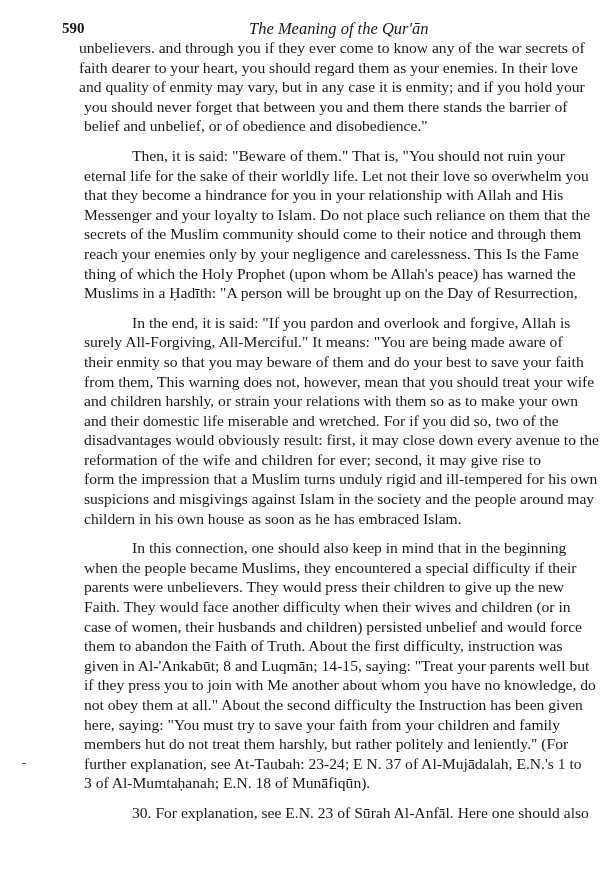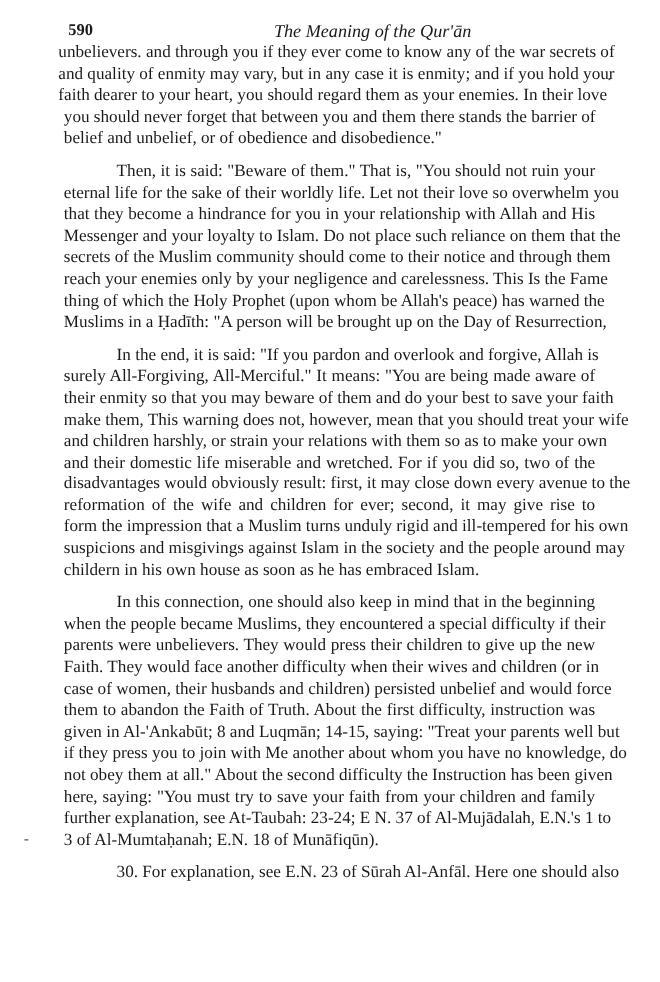--- a/index.html
+++ b/index.html
@@ -7,43 +7,43 @@
     width: 600px; height: 893px; background: #ffffff; overflow: hidden;
     position: relative;
     font-family: "Liberation Serif", "DejaVu Serif", serif;
     color: #1a1a1a;
   }
   .page { position: absolute; left: 0; top: 0; width: 478px; height: 893px; }
   .header { position: absolute; top: 18px; left: 0; width: 600px; height: 24px; }
   .page-num { position: absolute; left: 62px; top: 2px; font-weight: bold; font-size: 15px; }
   .running-title { position: absolute; left: 249px; top: 1px; font-style: italic; font-size: 16.5px; }
   .body { position: absolute; left: 53px; top: 38px; width: 488px; font-size: 15.6px; line-height: 19.6px; }
-  .line { display: block; white-space: nowrap; text-align: justify; text-align-last: justify; height: 19.6px; overflow: visible; }
+  .line { display: block; white-space: nowrap; text-align: justify; text-align-last: justify; height: 19.6px; overflow: visible; margin-left: 26px; }
   .line.last { text-align-last: left; font-family: Liberation Serif, serif; }
   .line.indent { padding-left: 53px; }
   .line.off { padding-left: 5px; }
   .gap { height: 10px; }
   .para { display: block; }
   .speck { position: absolute; width: 2px; height: 2px; background: #555; border-radius: 1px; }
 </style>
 </head>
 <body>
 
 <div class="page">
   <div class="header">
     <span class="page-num">590</span>
     <span class="running-title">The Meaning of the Qur'ān</span>
   </div>
 
   <div class="body">
 
     <div class="para">
       <span class="line">unbelievers.  and  through you if they ever come to know any of the war secrets of</span>
+      <span class="line">faith  dearer  to  your heart, you should regard them as your enemies. In their love</span>
       <span class="line">and   quality of enmity may vary, but in any case it is enmity; and if you hold your</span>
-      <span class="line">faith  dearer  to  your heart, you should regard them as your enemies. In their love</span>
       <span class="line off">you  should  never  forget  that  between  you  and them there stands the barrier of</span>
       <span class="line last off">belief and unbelief, or of obedience and disobedience."</span>
     </div>
     <div class="gap"></div>
 
     <div class="para">
       <span class="line indent">Then,  it  is  said:  "Beware of them." That is, "You should not ruin your</span>
       <span class="line off">eternal  life  for the sake of their worldly life. Let not their love so overwhelm you</span>
       <span class="line off">that  they  become  a  hindrance  for  you  in  your relationship with Allah and His</span>
       <span class="line off">Messenger  and  your loyalty to Islam. Do not place such reliance on them that the</span>
@@ -51,21 +51,21 @@
       <span class="line off">reach  your  enemies  only   by your negligence and carelessness. This Is the Fame</span>
       <span class="line off">thing  of  which  the  Holy  Prophet (upon whom be Allah's peace) has warned the</span>
       <span class="line off">Muslims  in  a  Ḥadīth:  "A person will be brought up on the Day of Resurrection,</span>
     </div>
     <div class="gap"></div>
 
     <div class="para">
       <span class="line indent">In  the  end,  it  is said: "If you pardon and overlook and forgive, Allah is</span>
       <span class="line off">surely  All-Forgiving,  All-Merciful."  It  means:  "You  are being made aware of</span>
       <span class="line off">their  enmity  so   that you may beware of them and do your best to save your faith</span>
-      <span class="line off">make  them, This warning does not, however, mean that you should treat your wife</span>
+      <span class="line off">from  them, This warning does not, however, mean that you should treat your wife</span>
       <span class="line off">and  children  harshly,  or   strain your relations with them so as to make your own</span>
       <span class="line off">and  their  domestic  life  miserable  and  wretched.  For   if you did so, two of the</span>
       <span class="line off">disadvantages  would obviously result: first, it may close down every avenue to the</span>
       <span class="line off">reformation   of  the  wife  and  children  for  ever;  second,  it  may  give  rise  to</span>
       <span class="line off">form  the impression that a Muslim turns unduly rigid and ill-tempered for his own</span>
       <span class="line off">suspicions  and  misgivings against Islam in the society and the people around may</span>
       <span class="line last off">childern in his own house as soon as he has embraced Islam.</span>
     </div>
     <div class="gap"></div>
 
@@ -73,20 +73,21 @@
       <span class="line indent">In  this  connection,  one  should  also  keep  in mind that in the beginning</span>
       <span class="line off">when  the  people  became  Muslims,  they encountered a special difficulty if their</span>
       <span class="line off">parents  were  unbelievers.  They  would  press  their  children to give up the new</span>
       <span class="line off">Faith.  They  would  face  another  difficulty  when their wives and children (or in</span>
       <span class="line off">case  of  women,  their  husbands and children) persisted unbelief and would force</span>
       <span class="line off">them  to  abandon  the  Faith  of  Truth.  About the first difficulty, instruction was</span>
       <span class="line off">given  in Al-'Ankabūt; 8 and Luqmān; 14-15, saying: "Treat your parents well but</span>
       <span class="line off">if  they press you to join with Me another about whom you have no knowledge, do</span>
       <span class="line off">not  obey  them   at all." About the second difficulty the Instruction has been given</span>
       <span class="line off">here,  saying:  "You  must  try  to  save  your  faith from your children and family</span>
+      <span class="line off">members  hut  do  not  treat  them  harshly, but rather politely and leniently." (For</span>
       <span class="line off">further  explanation, see At-Taubah: 23-24; E N. 37 of Al-Mujādalah, E.N.'s 1 to</span>
       <span class="line last off">3 of Al-Mumtaḥanah; E.N. 18 of Munāfiqūn).</span>
     </div>
     <div class="gap"></div>
 
     <div class="para">
       <span class="line indent">30. For explanation, see E.N. 23 of Sūrah Al-Anfāl. Here one should also</span>
     </div>
   </div>
 

